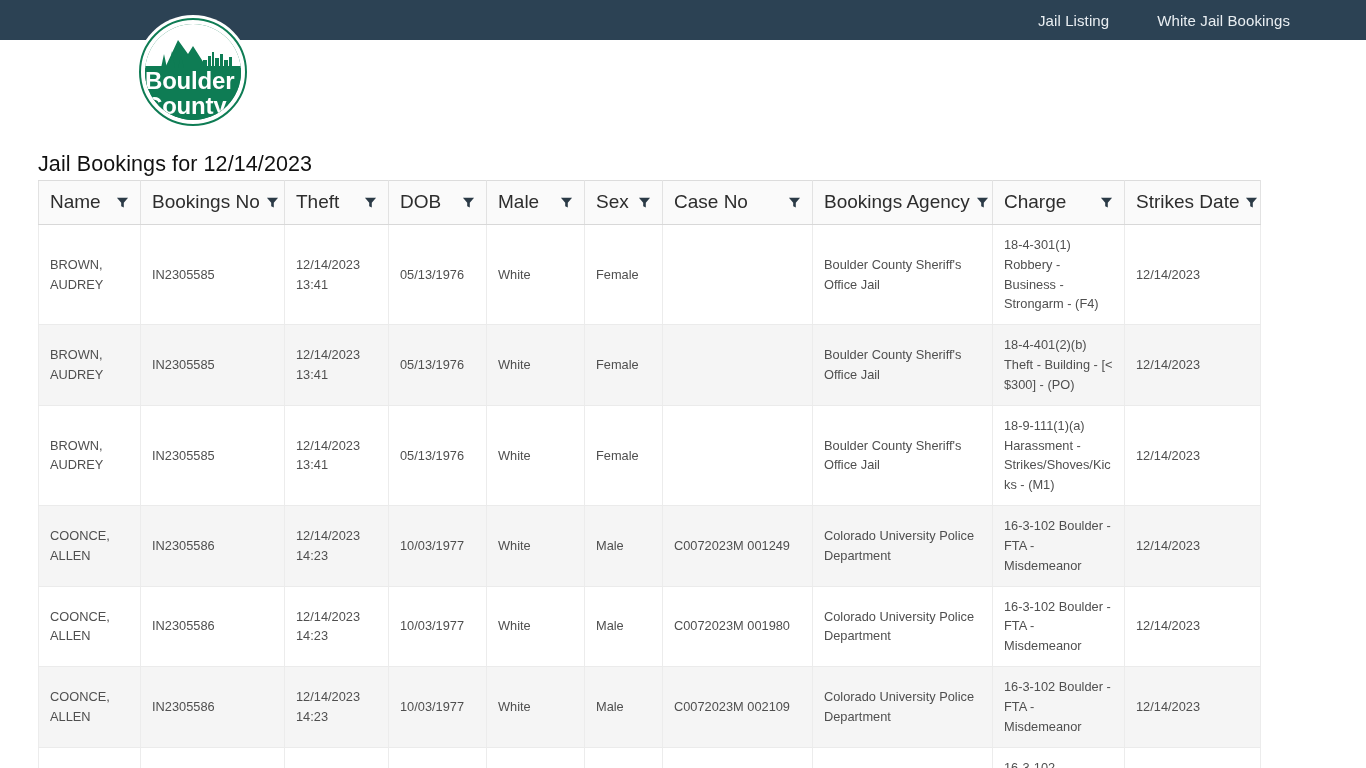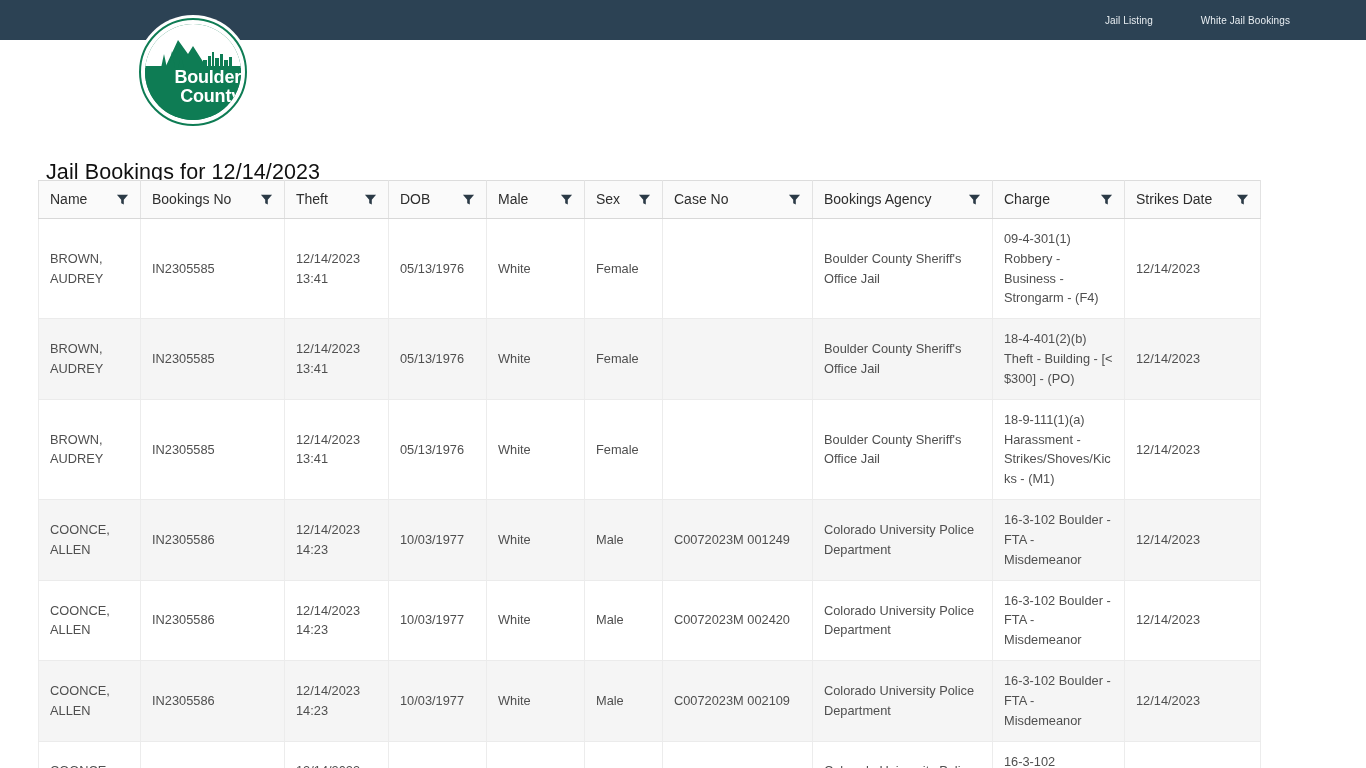--- a/index.html
+++ b/index.html
@@ -23,21 +23,21 @@
     position: absolute;
     right: 76px;
     top: 0;
     height: 40px;
     display: flex;
     align-items: center;
     gap: 48px;
   }
   .topnav a {
     color: #e9eef2;
-    font-size: 10px;
+    font-size: 15px;
     text-underline-offset: 4px;
     letter-spacing: .1px;
     cursor: pointer;
     white-space: nowrap;
   }
 
   
   .logo-wrap {
     position: absolute;
     left: 136px;
@@ -71,43 +71,43 @@
     position: absolute;
     left: 0; top: 0; right: 0;
     height: 44%;
     background: #ffffff;
   }
   .logo-svg { position:absolute; left:0; top:0; width:100%; height:100%; }
   .logo-text {
     position: absolute;
     left: 0; right: 0;
     top: 46%;
-    text-align: right;
+    text-align: left;
     color: #ffffff;
-    font-size: 18px;
+    font-size: 24px;
     font-weight: bold;
     line-height: 1.05;
     letter-spacing: -0.2px;
   }
 
   
   .page {
     position: relative;
     padding: 0;
   }
   .page-title {
     position: absolute;
     left: 38px;
     top: 112px;
     font-size: 21.5px;
     color: #111111;
     font-weight: normal;
     letter-spacing: .1px;
     white-space: nowrap;
-    margin: 8px;
+    margin: 0;
   }
 
   
   .table-wrap {
     position: absolute;
     left: 38px;
     top: 140px;
     width: 1222px;
   }
   table.bookings {
@@ -117,21 +117,21 @@
     font-size: 12.8px;
     color: #4a4a4a;
   }
   table.bookings thead th {
     background: #FAFAFA;
     border: 1px solid #e2e2e2;
     border-top: 1px solid #dcdcdc;
     border-bottom: 1px solid #d8d8d8;
     color: #2d2d2d;
     font-weight: normal;
-    font-size: 14px;
+    font-size: 19px;
     text-align: left;
     padding: 10px 11px 11px 11px;
     height: 38px;
     vertical-align: middle;
     white-space: nowrap;
     position: relative;
   }
   .th-inner {
     display: flex;
     align-items: center;
@@ -330,21 +330,21 @@
       <tbody>
           <tr>
             <td>BROWN, AUDREY</td>
             <td>IN2305585</td>
             <td>12/14/2023 13:41</td>
             <td>05/13/1976</td>
             <td>White</td>
             <td>Female</td>
             <td></td>
             <td>Boulder County Sheriff's Office Jail</td>
-            <td>09-4-301(1) Robbery - Business - Strongarm - (F4)</td>
+            <td>18-4-301(1) Robbery - Business - Strongarm - (F4)</td>
             <td>12/14/2023</td>
           </tr>
           <tr>
             <td>BROWN, AUDREY</td>
             <td>IN2305585</td>
             <td>12/14/2023 13:41</td>
             <td>05/13/1976</td>
             <td>White</td>
             <td>Female</td>
             <td></td>
@@ -376,21 +376,21 @@
             <td>16-3-102 Boulder - FTA - Misdemeanor</td>
             <td>12/14/2023</td>
           </tr>
           <tr>
             <td>COONCE, ALLEN</td>
             <td>IN2305586</td>
             <td>12/14/2023 14:23</td>
             <td>10/03/1977</td>
             <td>White</td>
             <td>Male</td>
-            <td>C0072023M 002420</td>
+            <td>C0072023M 001980</td>
             <td>Colorado University Police Department</td>
             <td>16-3-102 Boulder - FTA - Misdemeanor</td>
             <td>12/14/2023</td>
           </tr>
           <tr>
             <td>COONCE, ALLEN</td>
             <td>IN2305586</td>
             <td>12/14/2023 14:23</td>
             <td>10/03/1977</td>
             <td>White</td>

